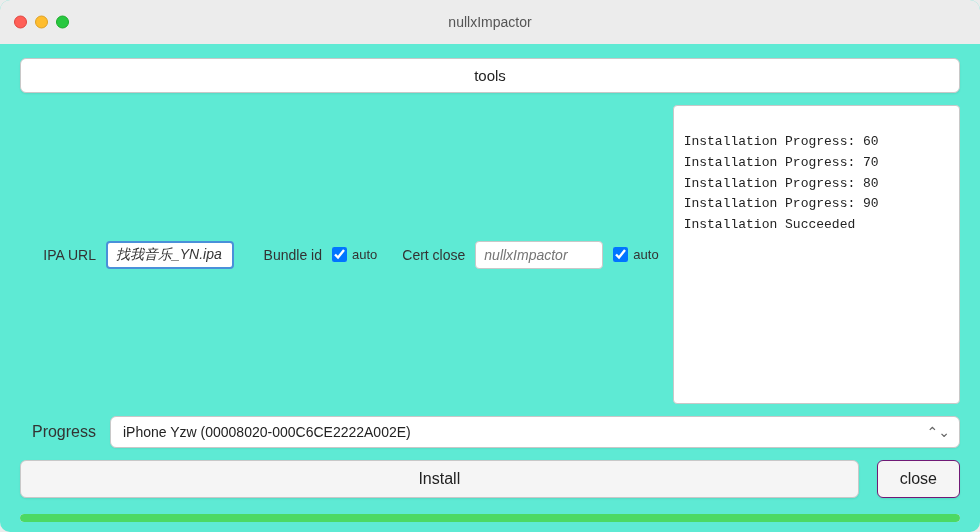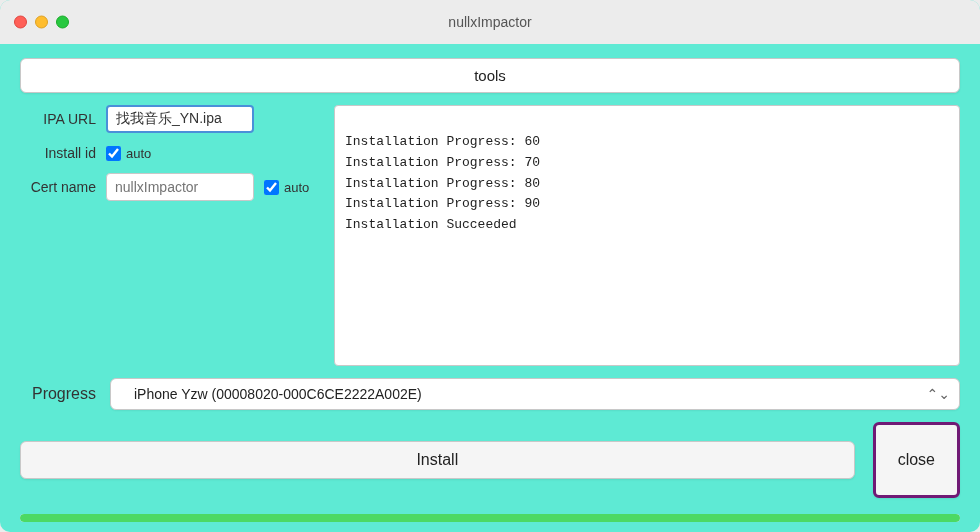--- a/index.html
+++ b/index.html
@@ -94,21 +94,20 @@
     
     .middle-section {
       display: flex;
       gap: 14px;
       flex: 1;
     }
 
     
     .form-area {
       display: flex;
-      flex-direction: column;
       gap: 12px;
       min-width: 300px;
     }
 
     .form-row {
       display: flex;
       align-items: center;
       gap: 10px;
     }
 
@@ -119,23 +118,24 @@
       text-align: right;
       flex-shrink: 0;
     }
 
     .form-input {
       border: 1px solid #c8c8c8;
       border-radius: 4px;
       padding: 4px 8px;
       font-size: 14px;
       background: #fff;
-      width: 148px;
+      width: 128px;
       height: 28px;
       color: #333;
+      font-style: italic;
     }
 
     .form-input.highlighted {
       border: 2px solid #4a90d9;
     }
 
     .auto-row {
       display: flex;
       align-items: center;
       gap: 5px;
@@ -190,21 +190,21 @@
       flex-shrink: 0;
     }
 
     .devices-select-wrapper {
       flex: 1;
       position: relative;
     }
 
     .devices-select {
       width: 100%;
-      padding: 7px 30px 7px 23px;
+      padding: 7px 30px 7px 12px;
       border: 1px solid #c8c8c8;
       border-radius: 6px;
       background: #ffffff;
       font-size: 14px;
       color: #222;
       appearance: none;
       -webkit-appearance: none;
       cursor: pointer;
       box-shadow: 0 1px 2px rgba(0,0,0,0.06);
     }
@@ -233,23 +233,23 @@
       border: 1px solid #c8c8c8;
       border-radius: 6px;
       font-size: 16px;
       color: #222;
       cursor: pointer;
       text-align: center;
       box-shadow: 0 1px 2px rgba(0,0,0,0.08);
     }
 
     .close-btn {
-      padding: 26px 22px;
+      padding: 9px 22px;
       background: #f5f5f5;
-      border: 3px solid #701a75;
+      border: 1px solid #701a75;
       border-radius: 6px;
       font-size: 16px;
       color: #222;
       cursor: pointer;
       text-align: left;
       box-shadow: 0 1px 2px rgba(0,0,0,0.08);
     }
 
     
     .progress-bar-track {
@@ -287,31 +287,31 @@
     <div class="middle-section">
 
       <div class="form-area">
 
         <div class="form-row">
           <span class="form-label">IPA URL</span>
           <input class="form-input highlighted" type="text" value="找我音乐_YN.ipa" style="">
         </div>
 
         <div class="form-row">
-          <span class="form-label">Install id</span>
+          <span class="form-label">Bundle id</span>
           <div class="auto-row">
             <div class="checkbox-wrapper">
               <input type="checkbox" checked="" style="">
             </div>
             <span class="auto-label">auto</span>
           </div>
         </div>
 
         <div class="form-row">
-          <span class="form-label">Cert name</span>
+          <span class="form-label">Cert close</span>
           <input class="form-input" type="text" placeholder="nullxImpactor" style="">
           <div class="auto-row">
             <div class="checkbox-wrapper">
               <input type="checkbox" checked="" style="">
             </div>
             <span class="auto-label">auto</span>
           </div>
         </div>
 
       </div>

